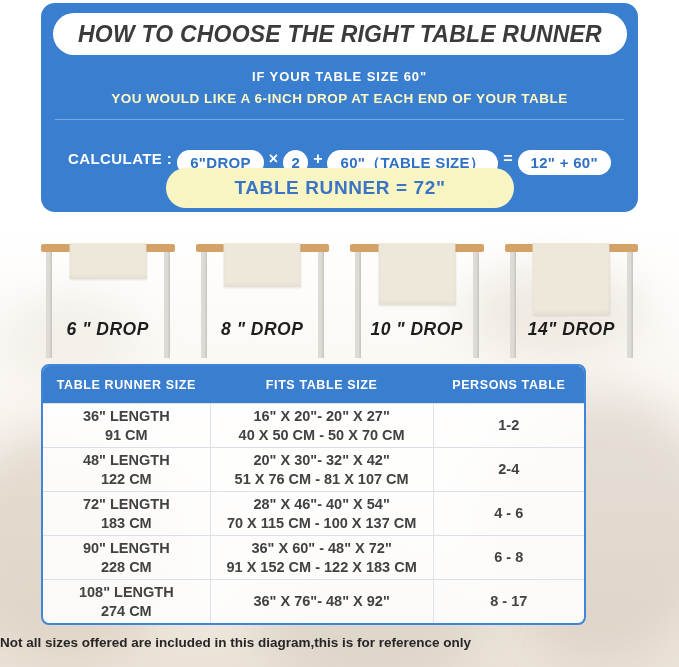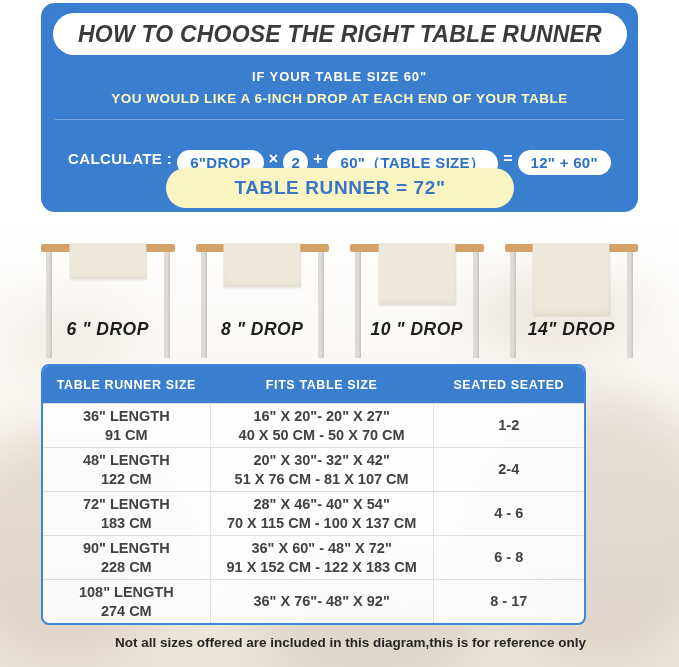--- a/index.html
+++ b/index.html
@@ -71,22 +71,22 @@
     background:#3a7ecf; align-items:center; }
   .chart-header .hcell { text-align:center; color:#ffffff; font-weight:800;
     font-size:12.5px; letter-spacing:0.6px; }
   .chart-row { display:grid; grid-template-columns:30.8% 41.4% 27.8%; height:44px;
     border-top:1px solid #dcdfe3; }
   .cell { display:flex; flex-direction:column; align-items:center; justify-content:center;
     color:#424242; font-size:14.5px; font-weight:700; line-height:1.26; text-align:center; }
   .cell.mid { border-left:1px solid #dfe2e6; border-right:1px solid #dfe2e6; }
 
   
-  .footer-note { position:absolute; top:635px; left:0; right:0; margin:0; text-align:center;
-    font-size:13.5px; font-weight:700; color:#262626;padding-left:22px; }
+  .footer-note { position:absolute; top:635px; left:0; right:0; margin:0; 
+    font-size:13.5px; font-weight:700; color:#262626; }
 </style>
 </head>
 <body>
 
 <div class="bg">
   <div class="blob b1"></div>
   <div class="blob b2"></div>
   <div class="blob b3"></div>
   <div class="blob b4"></div>
   <div class="blob b5"></div>
@@ -142,21 +142,21 @@
     <div class="leg right"></div>
     <div class="runner d3"></div>
     <div class="drop-label">14" DROP</div>
   </div>
 </section>
 
 <section class="chart">
   <div class="chart-header">
     <div class="hcell">TABLE RUNNER SIZE</div>
     <div class="hcell">FITS TABLE SIZE</div>
-    <div class="hcell">SEATED SEATED</div>
+    <div class="hcell">PERSONS TABLE</div>
   </div>
 
   <div class="chart-row">
     <div class="cell">
       <div>36" LENGTH</div>
       <div>91 CM</div>
     </div>
     <div class="cell mid">
       <div>16" X 20"- 20" X 27"</div>
       <div>40 X 50 CM - 50 X 70 CM</div>

